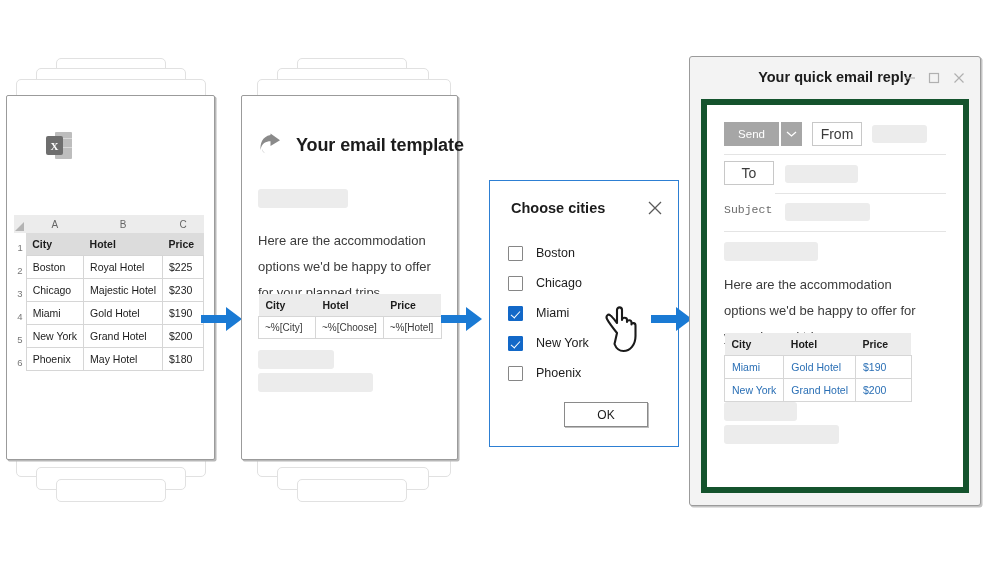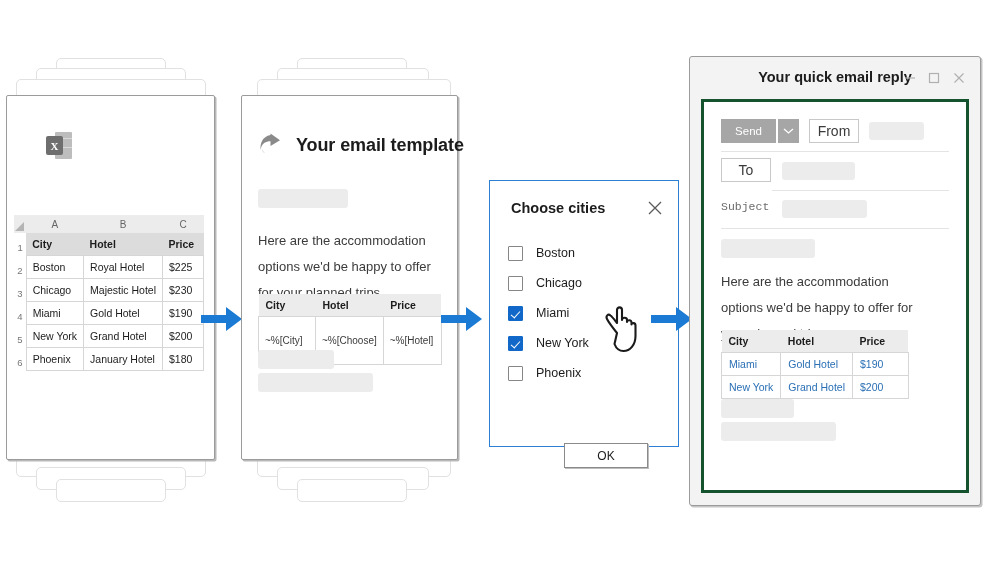--- a/index.html
+++ b/index.html
@@ -123,21 +123,21 @@
   #p2-body { left: 258px; top: 228px; width: 190px; }
 
   
   .tok-table { position: absolute; border-collapse: collapse; font-size: 10.5px; }
   #p2-table { left: 258px; top: 294px; }
   .tok-table th {
     background: #ececec; color: #1c1c1c; font-weight: bold; text-align: left;
     padding: 5px 7px; height: 22px; border: none; font-size: 10.5px;
   }
   .tok-table td {
-    background: #ffffff; border: 1px solid #d6d6d6; padding: 18px 6px; height: 22px;
+    background: #ffffff; border: 1px solid #d6d6d6; padding: 5px 6px; height: 22px;
     color: #3b3b3b; white-space: nowrap; font-size: 10px;
   }
   .tok-table .tc1 { width: 57px; }
   .tok-table .tc2 { width: 60px; }
   .tok-table .tc3 { width: 58px; }
 
   
   .arrow { position: absolute; }
   #arrow-1 { left: 201px; top: 305px; }
   #arrow-2 { left: 441px; top: 305px; }
@@ -173,21 +173,20 @@
     border-width: 0 1.6px 1.6px 0; transform: rotate(42deg);
   }
   #dlg-ok {
     position: absolute; left: 74px; top: 221px; width: 84px; height: 25px;
     border: 1px solid #8a8a8a; background: #ffffff;
     font-size: 12px; color: #1c1c1c;
     display: flex; align-items: center; justify-content: center;
     box-shadow: 1px 1px 0 0 #bdbdbd;
     font-family: "Liberation Sans", sans-serif;
     cursor: pointer;
-    margin-top: 41px;
   }
   #hand-cursor { position: absolute; left: 604px; top: 303px; }
 
   
   #win-reply {
     position: absolute; left: 689px; top: 56px; width: 292px; height: 450px;
     background: #f3f3f3; border: 1px solid #9b9b9b; border-radius: 3px;
     box-shadow: 1.5px 1.5px 0 0 #c4c4c4;
   }
   #win-titlebar {
@@ -201,21 +200,21 @@
   .win-btn {
     position: absolute; top: 13px; width: 16px; height: 16px;
     color: #b0b0b0; cursor: pointer;
   }
   #win-min { right: 62px; }
   #win-max { right: 38px; }
   #win-close { right: 13px; }
 
   #win-body {
     position: absolute; left: 11px; top: 42px; right: 11px; bottom: 12px;
-    background: #ffffff; border: 3px solid #14532d;
+    background: #ffffff; border: 6px solid #14532d;
   }
 
   .btn-send {
     position: absolute; left: 17px; top: 17px; width: 55px; height: 24px;
     background: #a6a6a6; color: #ffffff; font-size: 11.5px;
     display: flex; align-items: center; justify-content: center;
     cursor: pointer;
   }
   .btn-send-caret {
     position: absolute; left: 74px; top: 17px; width: 21px; height: 24px;
@@ -319,21 +318,21 @@
         </tr>
         <tr>
           <td class="rowhead">5</td>
           <td class="cell">New York</td>
           <td class="cell">Grand Hotel</td>
           <td class="cell">$200</td>
         </tr>
         <tr>
           <td class="rowhead">6</td>
           <td class="cell">Phoenix</td>
-          <td class="cell">January Hotel</td>
+          <td class="cell">May Hotel</td>
           <td class="cell">$180</td>
         </tr>
       </tbody>
         </table>
     </div>
   </div>
 
   <span class="arrow" id="arrow-1">
     <svg width="42" height="28" viewBox="0 0 42 28">
       <path d="M0 10 H25 V2 L41 14 L25 26 V18 H0 Z" fill="#1a7ad4"></path>

